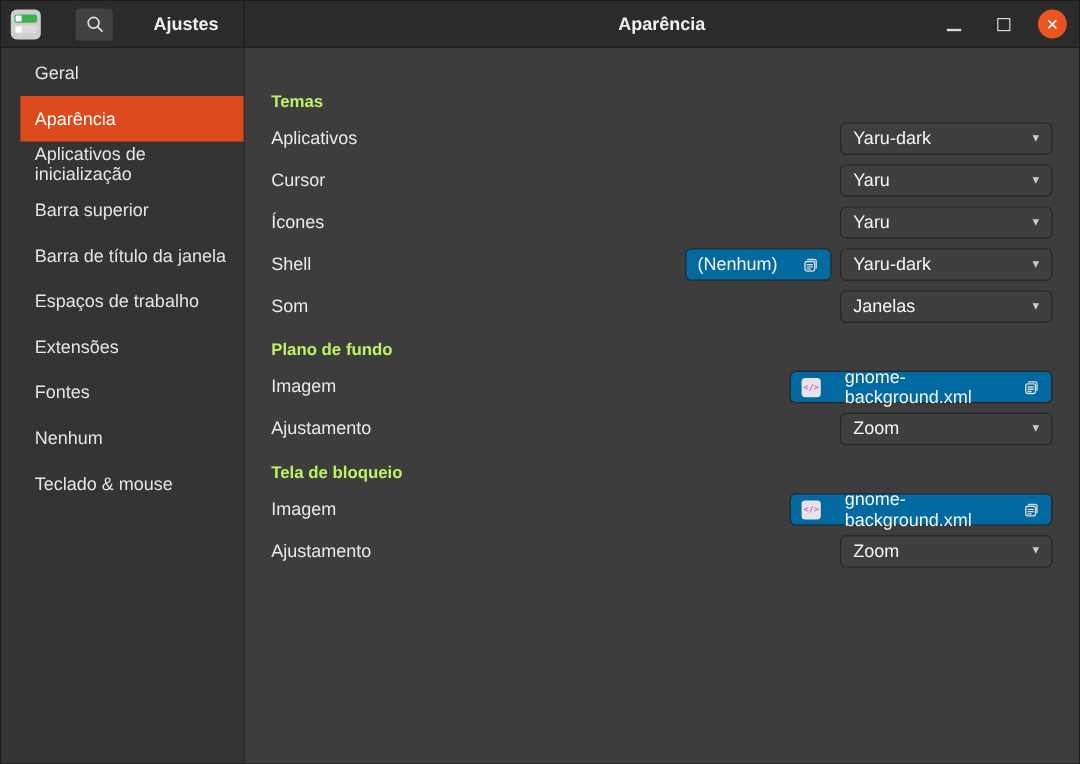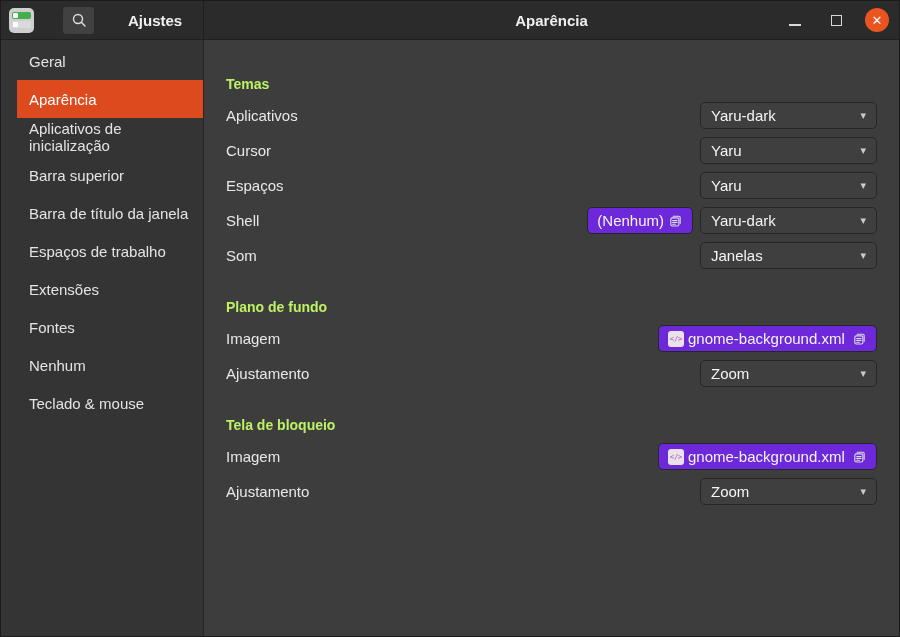--- a/index.html
+++ b/index.html
@@ -74,35 +74,35 @@
     background:var(--selection-orange,#DC4A1E);color:#ffffff;
   }
   .content{
     flex:1;box-sizing:border-box;
     padding:30px 22px 0 22px;background:#3d3d3d;
   }
   .section-title{
     height:28px;line-height:28px;
     font-weight:bold;font-size:14px;color:#bef264;
   }
-  .section-title.spaced{margin-top:20px;}
+  .section-title.spaced{margin-top:4px;}
   .row{height:35px;display:flex;align-items:center;}
   .row-label{color:#e8e8e8;font-size:15px;}
   .row-controls{margin-left:auto;display:flex;align-items:center;gap:7px;}
   .select{
     width:177px;height:27px;box-sizing:border-box;
     background:#3f3f3f;border:1px solid #262626;border-radius:5px;
     display:flex;align-items:center;padding:0 10px;
     color:#f5f5f5;font-size:15px;cursor:pointer;
   }
   .select .caret{margin-left:auto;color:#cccccc;font-size:11px;line-height:1;}
   .btn{
     height:27px;box-sizing:border-box;
-    background:#6d28d9;border:1px solid #262626;border-radius:5px;
-    display:flex;align-items:center;gap:4px;padding:0 9px;
+    background:#0369a1;border:1px solid #262626;border-radius:5px;
+    display:flex;align-items:center;gap:20px;padding:0 9px;
     color:#f5f5f5;font-size:15px;cursor:pointer;
   }
   .file-btn{width:219px;}
   .file-btn .copy-wrap{margin-left:auto;display:flex;align-items:center;}
   .xml-badge{
     width:16px;height:16px;border-radius:3px;flex:0 0 16px;
     background:#e9e3e9;
     color:var(--xml-pink,#C061CB);
     font-family:"DejaVu Sans Mono",monospace;
     font-size:7px;font-weight:bold;
@@ -184,21 +184,21 @@
         <span class="row-label">Cursor</span>
         <div class="row-controls">
           <div class="select">
             <span>Yaru</span>
             <span class="caret">▾</span>
           </div>
         </div>
       </div>
 
       <div class="row">
-        <span class="row-label">Espaços</span>
+        <span class="row-label">Ícones</span>
         <div class="row-controls">
           <div class="select">
             <span>Yaru</span>
             <span class="caret">▾</span>
           </div>
         </div>
       </div>
 
       <div class="row">
         <span class="row-label">Shell</span>

